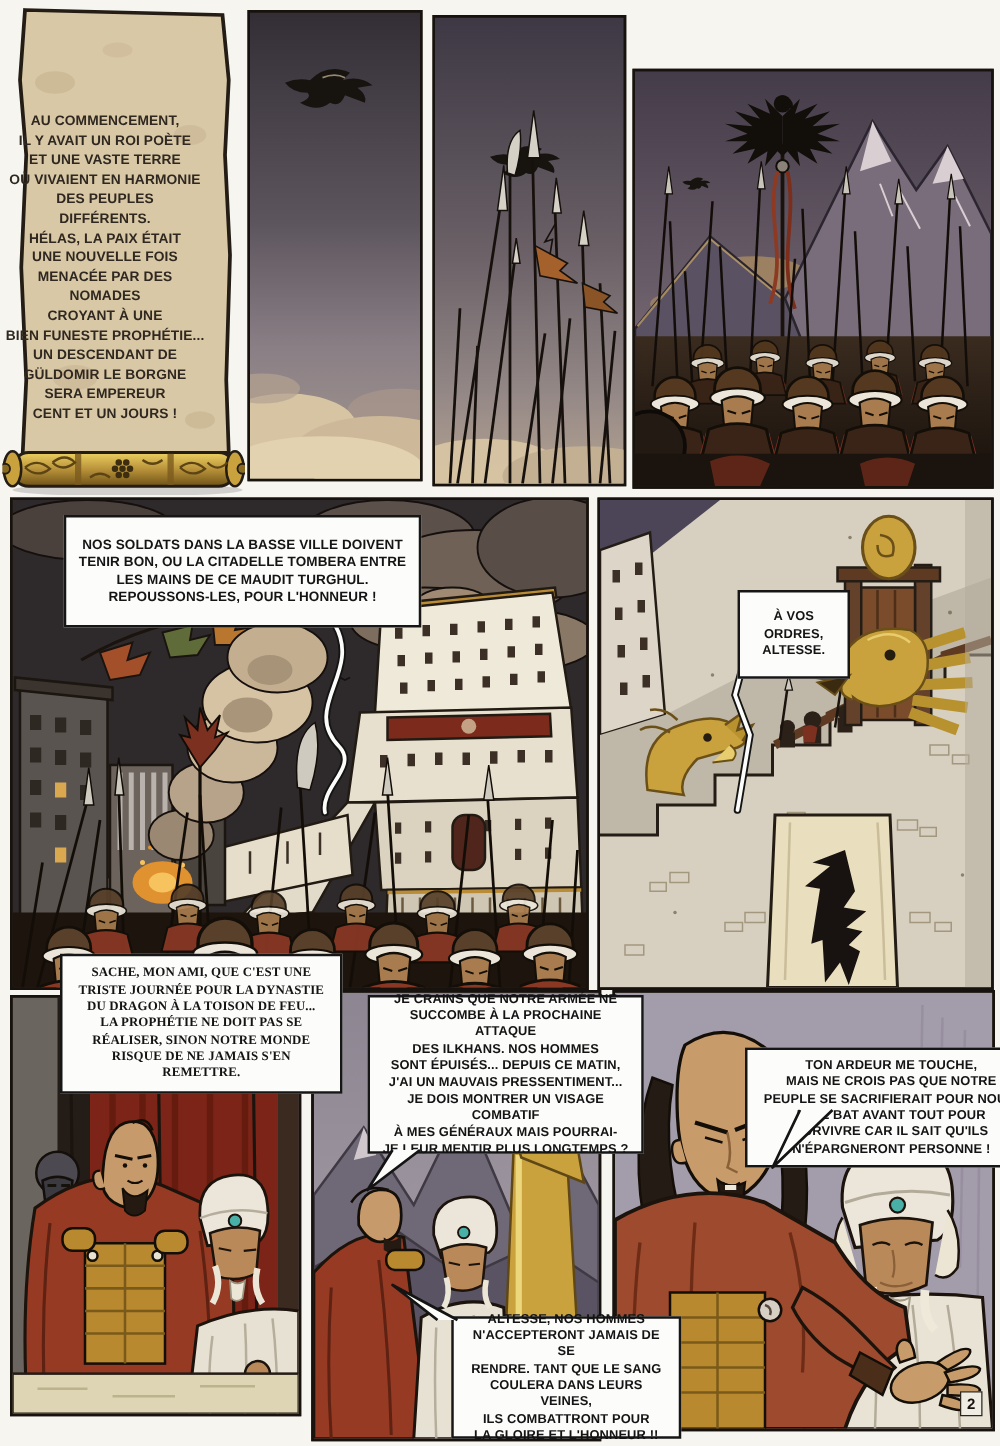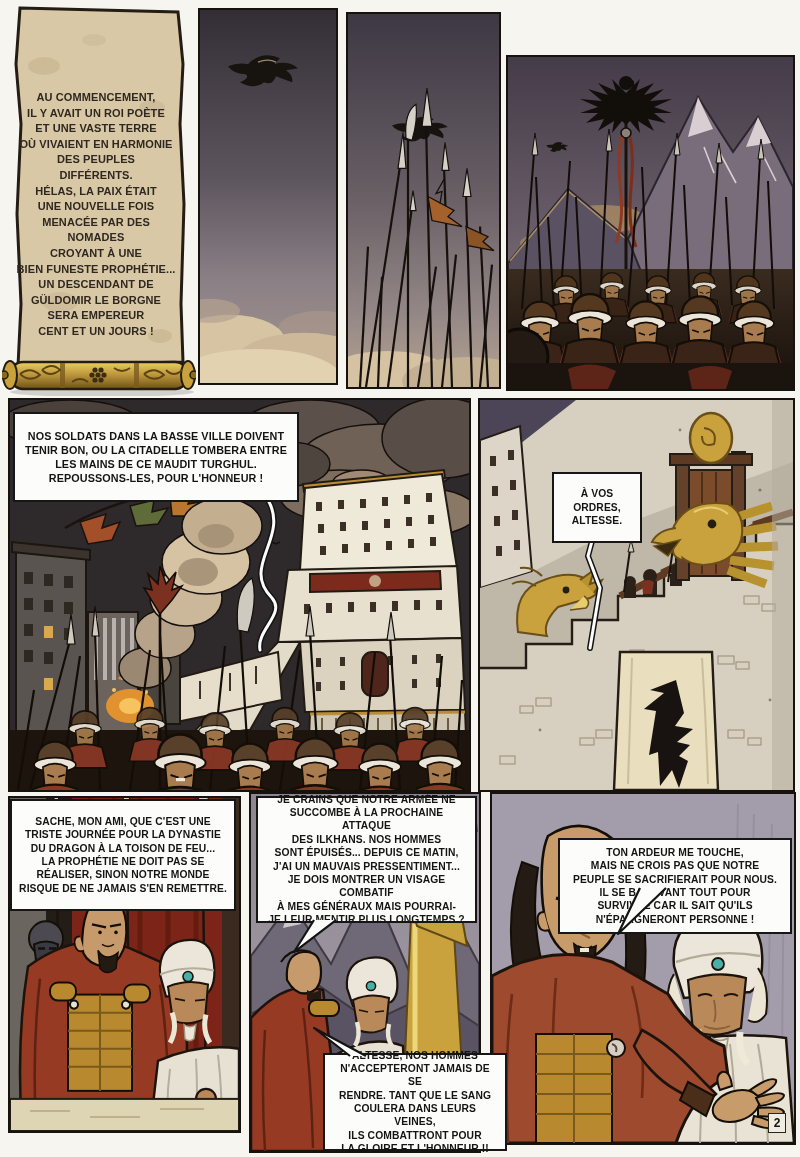--- a/index.html
+++ b/index.html
@@ -5,23 +5,23 @@
   html,body{margin:0;padding:0;}
   body{width:800px;height:1157px;position:relative;background:var(--page_bg,#f6f5f0);
        font-family:"Liberation Sans", sans-serif; overflow:hidden;}
   .panel{position:absolute;border:2px solid var(--ink,#17120d);box-sizing:border-box;
          overflow:hidden;background:#241d17;z-index:1;}
   .panel svg{display:block;width:100%;height:100%;}
   .freepanel{position:absolute;z-index:1;}
   .bubble{position:absolute;background:#fcfcfa;border:2px solid #161616;box-sizing:border-box;
           display:flex;align-items:center;justify-content:center;text-align:center;
           font-weight:700;color:#141414;white-space:pre-line;z-index:10;
-          font-size:10.3px;line-height:1.3;padding:4px 7px;letter-spacing:.1px;}
+          font-size:10.3px;line-height:1.3;padding:4px 7px;letter-spacing:.1px;margin-left:38px;}
   .b1{font-size:10.8px;}
-  .scroll-text{position:absolute;left:12px;top:86px;width:164px;height:256px;
+  .scroll-text{position:absolute;left:0;top:86px;width:164px;height:256px;
           font-weight:700;color:#2f2820;font-size:11px;line-height:15.6px;
           text-align:center;white-space:pre-line;z-index:3;letter-spacing:.1px;}
   .tails{position:absolute;left:0;top:0;width:800px;height:1157px;pointer-events:none;}
   #tails-under{z-index:8;} #tails-over{z-index:12;}
   .page-num{position:absolute;left:768px;top:1113px;width:16px;height:18px;background:#efece4;
           border:1px solid #2a241c;color:#17120d;font-size:12px;font-weight:700;
           display:flex;align-items:center;justify-content:center;z-index:13;}
   
   .c-parchment{fill:var(--parchment,#d9c8a6);} .c-gold{fill:var(--gold,#c9a23d);}
   .c-banner{fill:var(--banner_cream,#e9debe);} .c-cape{fill:var(--cape_red,#963a24);}
@@ -740,21 +740,21 @@
   </g>
 </svg>
 
 <div class="bubble b1" style="left:13px;top:412px;width:286px;height:90px;">NOS SOLDATS DANS LA BASSE VILLE DOIVENT
 TENIR BON, OU LA CITADELLE TOMBERA ENTRE
 LES MAINS DE CE MAUDIT TURGHUL.
 REPOUSSONS-LES, POUR L'HONNEUR !</div>
 <div class="bubble" style="left:552px;top:472px;width:90px;height:71px;">À VOS
 ORDRES,
 ALTESSE.</div>
-<div class="bubble" style="left:10px;top:799px;width:226px;height:112px;">SACHE, MON AMI, QUE C'EST UNE
+<div class="bubble" style="left:10px;top:763px;width:226px;height:112px;font-family:Liberation Serif, serif;">SACHE, MON AMI, QUE C'EST UNE
 TRISTE JOURNÉE POUR LA DYNASTIE
 DU DRAGON À LA TOISON DE FEU...
 LA PROPHÉTIE NE DOIT PAS SE
 RÉALISER, SINON NOTRE MONDE
 RISQUE DE NE JAMAIS S'EN REMETTRE.</div>
 <div class="bubble" style="left:256px;top:796px;width:221px;height:127px;">JE CRAINS QUE NOTRE ARMÉE NE
 SUCCOMBE À LA PROCHAINE ATTAQUE
 DES ILKHANS. NOS HOMMES
 SONT ÉPUISÉS... DEPUIS CE MATIN,
 J'AI UN MAUVAIS PRESSENTIMENT...

